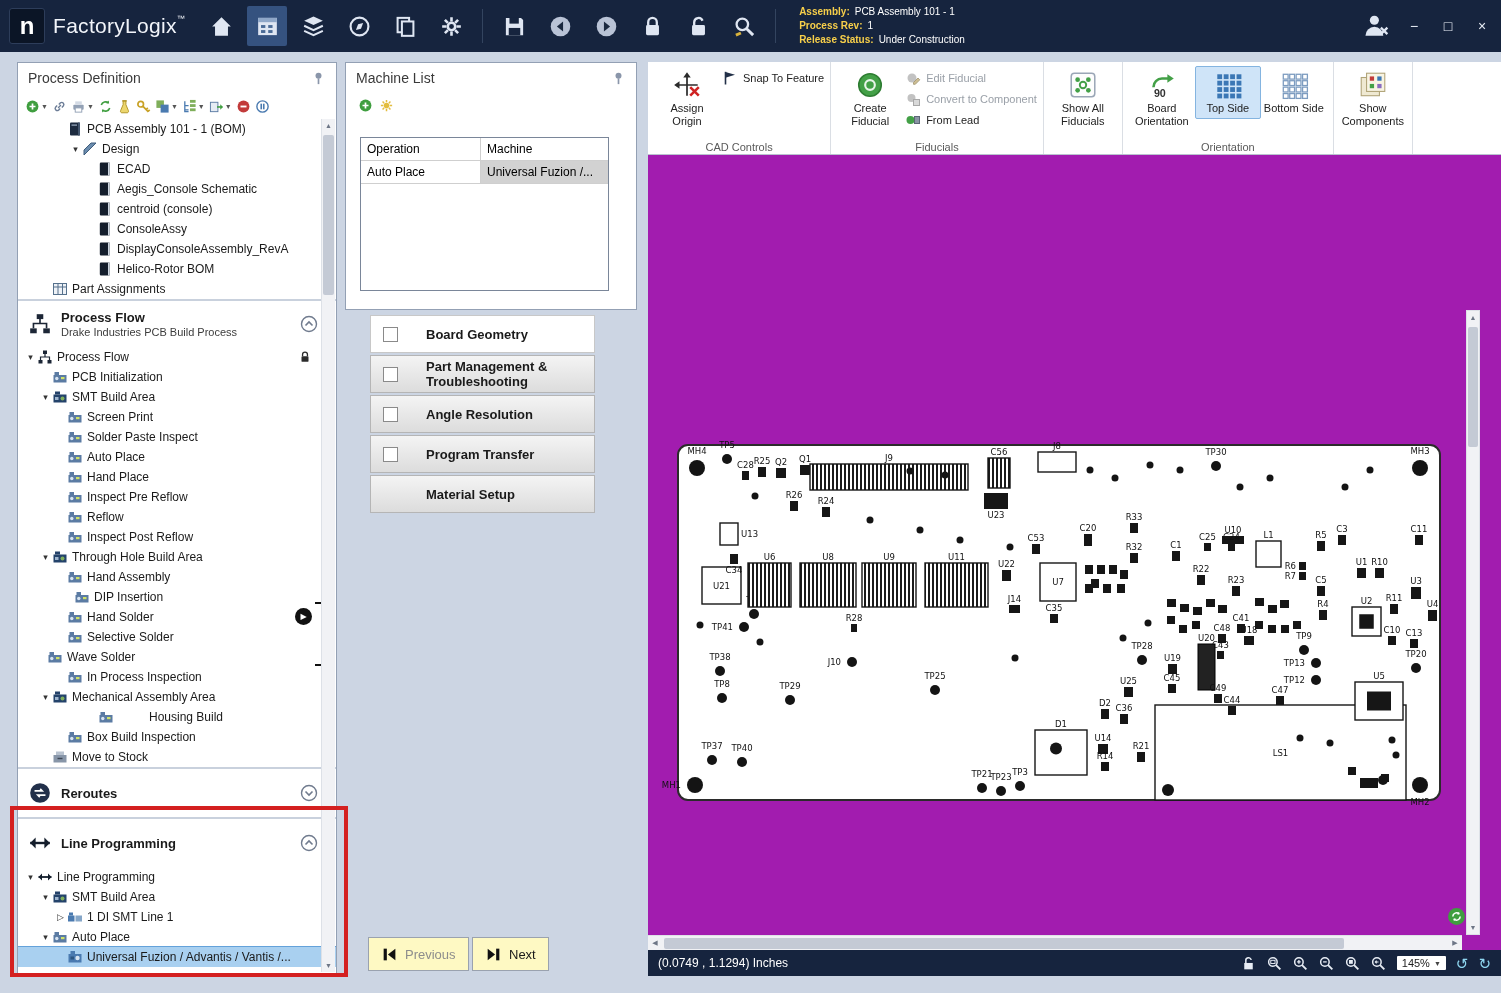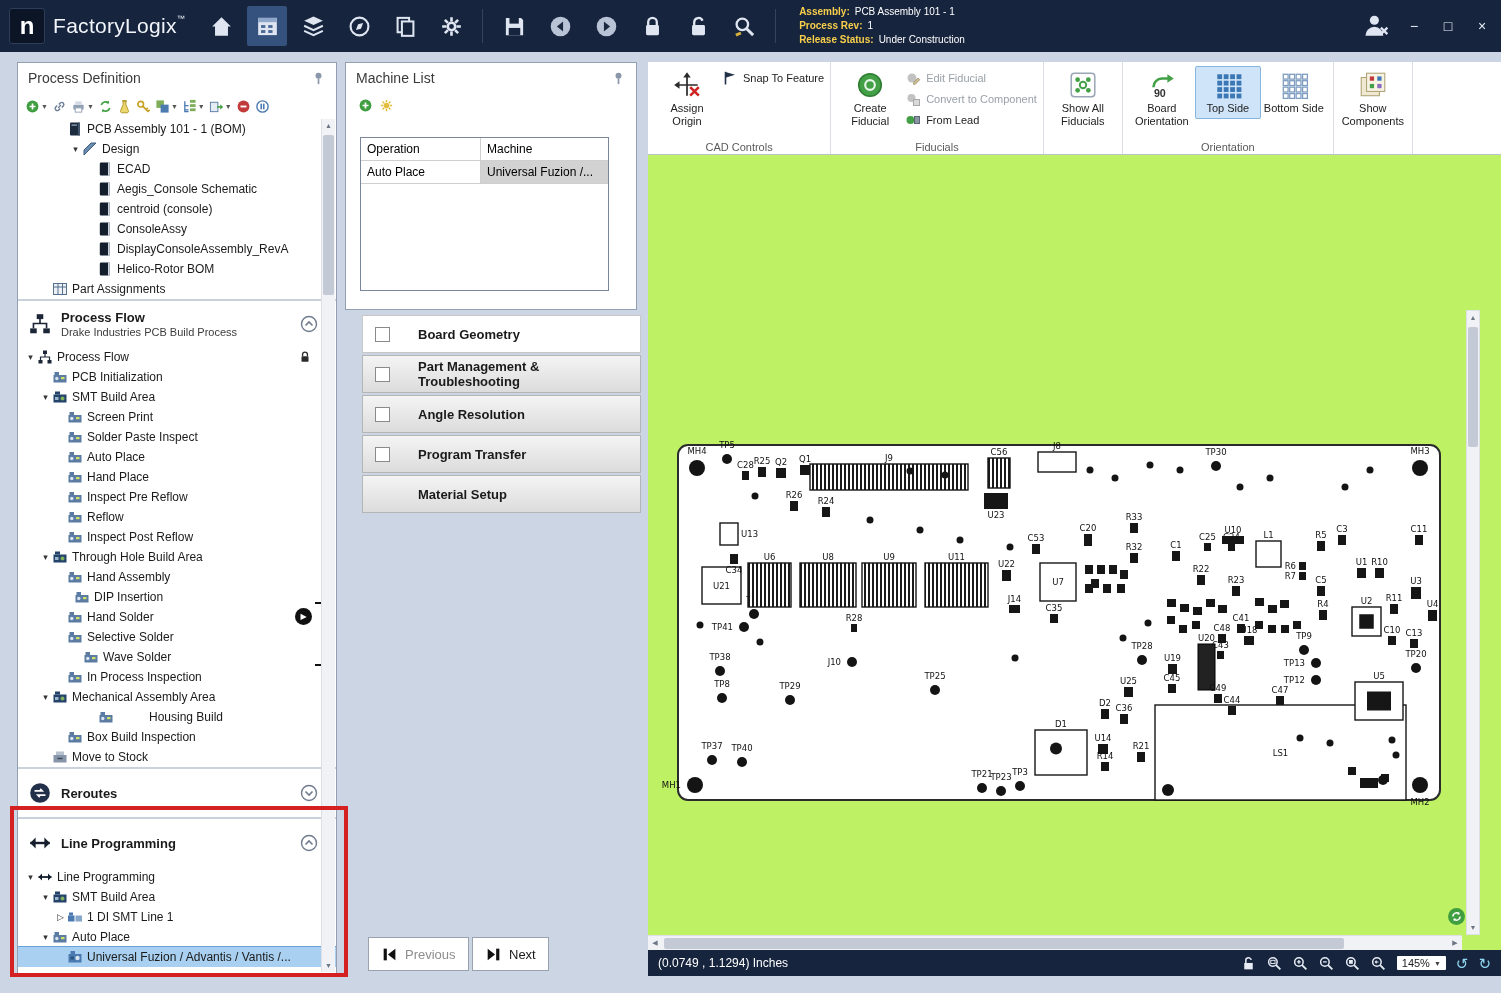--- a/index.html
+++ b/index.html
@@ -68,45 +68,45 @@
   #ml-panel{left:345px;top:62px;width:292px;height:248px;}
   .ml-toolbar{height:24px;display:flex;align-items:center;gap:6px;padding:0 12px;}
   .ml-toolbar .sic svg{width:15px;height:15px;}
   .mtable{position:absolute;left:14px;top:74px;width:249px;height:154px;border:1px solid #7a8699;box-sizing:border-box;font-size:12px;background:#fff;}
   .mrow{display:flex;height:22px;line-height:22px;border-bottom:1px solid #cfcfcf;}
   .mcell{padding:0 6px;box-sizing:border-box;border-right:1px solid #cfcfcf;overflow:hidden;white-space:nowrap;}
   .mcell.c0{width:120px;}
   .mcell.c1{width:127px;border-right:none;}
   .mrow.body .c1{background:#d2d2d2;}
   
-  #accordion{position:absolute;left:362px;top:315px;width:279px;}
+  #accordion{position:absolute;left:370px;top:315px;width:225px;}
   .acc{height:38px;margin-bottom:2px;display:flex;align-items:center;padding:0 12px;font-size:13px;font-weight:bold;color:#1a1a1a;background:linear-gradient(#f4f4f4,#dcdcdc);border:1px solid #b5b5b5;box-sizing:border-box;cursor:pointer;}
   .acc.active{background:#fff;border-color:#c8c8c8;}
   .acc .cb{width:13px;height:13px;background:#fff;border:1px solid #8a8a8a;margin-right:28px;flex:none;}
   .acc .cb.hide{visibility:hidden;}
   
-  .navbtn{position:absolute;height:34px;background:#ffffff;border:1px solid #9aa2af;display:flex;align-items:center;gap:7px;padding:16px 12px;font-size:13px;box-sizing:border-box;cursor:pointer;justify-content:flex-end;}
+  .navbtn{position:absolute;height:34px;background:#fef9c3;border:1px solid #9aa2af;display:flex;align-items:center;gap:7px;padding:16px 12px;font-size:13px;box-sizing:border-box;cursor:pointer;justify-content:flex-end;}
   .navbtn svg{width:17px;height:17px;}
   #prev-btn{left:368px;top:937px;color:#8d8d8d;}
   #next-btn{left:472px;top:937px;color:#1a1a1a;}
   
   #ribbon{position:absolute;left:648px;top:62px;width:853px;height:93px;background:#fff;border-bottom:1px solid #b9c2cf;display:flex;align-items:stretch;box-sizing:border-box;}
   .rgroup{display:flex;align-items:flex-start;padding:4px 6px 15px;border-right:1px solid #dadee4;position:relative;}
   .rgroup-label{position:absolute;left:0;right:0;bottom:1px;text-align:center;font-size:11px;color:#5a5a5a;font-weight:normal;}
   .rbtn-large{width:62px;display:flex;flex-direction:column;align-items:center;gap:2px;font-size:11px;line-height:1.15;text-align:center;color:#222;padding:3px 1px;border:1px solid transparent;border-radius:2px;cursor:pointer;}
   .rbtn-large.selected{background:#cfe4f8;border-color:#84b4e0;}
   .ric-lg{width:30px;height:30px;text-align:center;}
   .ric-lg svg{width:30px;height:30px;}
   .rsmall-stack{display:flex;flex-direction:column;gap:5px;padding-top:4px;margin-left:2px;}
   .rbtn-small{display:flex;align-items:center;gap:5px;font-size:11px;color:#222;white-space:nowrap;cursor:pointer;}
   .rbtn-small.disabled{color:#9aa0a8;}
   .ric-sm{width:16px;height:16px;}
   .ric-sm svg{width:16px;height:16px;}
   
-  #canvas{position:absolute;left:648px;top:155px;width:853px;height:795px;background:#bef264;overflow:hidden;}
+  #canvas{position:absolute;left:648px;top:155px;width:853px;height:795px;background:#a21caf;overflow:hidden;}
   #pcb{position:absolute;left:0;top:0;}
   .cv-vscroll{position:absolute;left:818px;top:155px;width:14px;height:625px;background:#f1f2f5;border:1px solid #dde1e7;box-sizing:border-box;}
   .cv-vscroll .sb-thumb{top:16px;height:120px;}
   .cv-hscroll{position:absolute;left:0px;top:780px;width:814px;height:15px;background:#f1f2f5;border-top:1px solid #dde1e7;display:flex;align-items:center;box-sizing:border-box;}
   .cv-hscroll .harrow{width:14px;text-align:center;font-size:7px;color:#6d7686;cursor:pointer;}
   .cv-hscroll .hthumb{height:11px;background:#c4cad5;border-radius:2px;width:680px;margin-left:2px;cursor:pointer;}
   .cv-hscroll .hspace{flex:1;}
   .canvas-fab{position:absolute;left:799px;top:752px;width:19px;height:19px;cursor:pointer;}
   
   #statusbar{position:absolute;left:648px;top:950px;width:853px;height:26px;background:#16243e;color:#fff;display:flex;align-items:center;font-size:12px;padding:0 10px;box-sizing:border-box;gap:10px;}
@@ -634,21 +634,21 @@
         <span class="ticon">
           <svg viewBox="0 0 16 16" width="100%" height="100%" xmlns="http://www.w3.org/2000/svg">
             <rect x="1.5" y="6" width="13" height="7.5" fill="#5b7ba3"></rect>
             <rect x="2.5" y="3" width="4.5" height="3" fill="#5b7ba3"></rect>
             <rect x="9" y="8" width="3.5" height="2.2" fill="#cfe267"></rect>
             <circle cx="4.8" cy="9.5" r="1.7" fill="#d7e4f2"></circle>
           </svg>
         </span>
         <span class="tlabel">Selective Solder</span>
       </div>
-      <div class="trow" style="padding-left: 52px; text-align: right;">
+      <div class="trow" style="padding-left: 16px; text-align: right;">
         <span class="texp"></span>
         <span class="ticon">
           <svg viewBox="0 0 16 16" width="100%" height="100%" xmlns="http://www.w3.org/2000/svg">
             <rect x="1.5" y="6" width="13" height="7.5" fill="#5b7ba3"></rect>
             <rect x="2.5" y="3" width="4.5" height="3" fill="#5b7ba3"></rect>
             <rect x="9" y="8" width="3.5" height="2.2" fill="#cfe267"></rect>
             <circle cx="4.8" cy="9.5" r="1.7" fill="#d7e4f2"></circle>
           </svg>
         </span>
         <span class="tlabel">Wave Solder</span>

